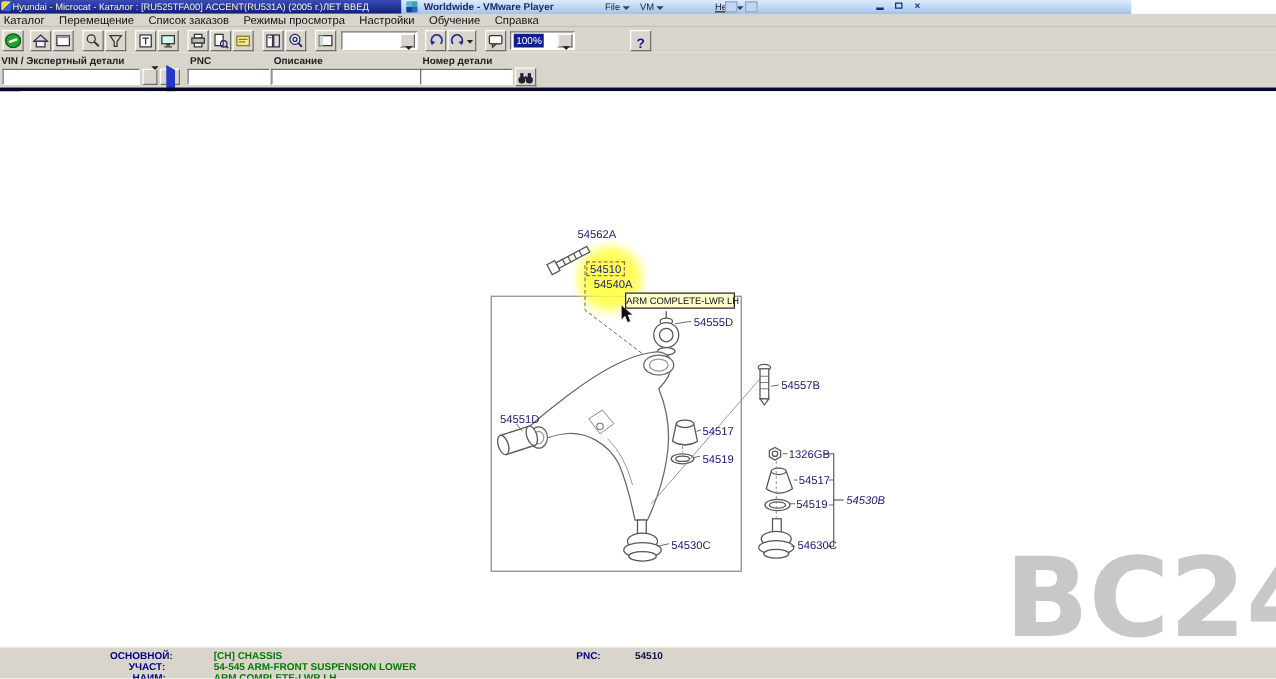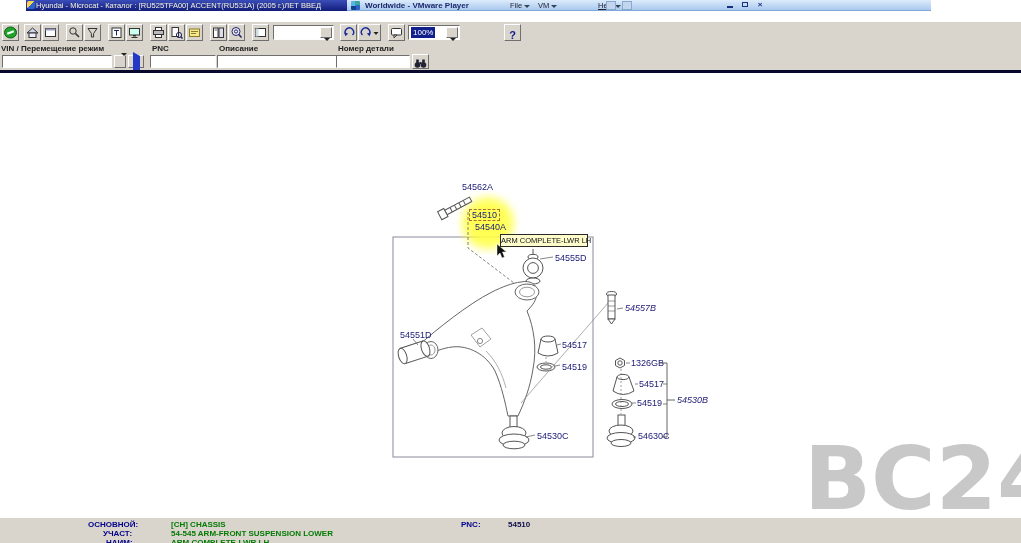--- a/index.html
+++ b/index.html
@@ -2,21 +2,21 @@
 <html><head>
 <meta charset="utf-8">
 <style>
   * { margin:0; padding:0; box-sizing:border-box; }
   body { font-family:"Liberation Sans", sans-serif; }
   #screen { position:relative; width:1021px; height:543px; background:#fff; overflow:hidden;
             font-family:"Liberation Sans", sans-serif; }
 
   
   .vmware-bar { position:absolute; left:0; top:0; width:905px; height:11px;
-                background:linear-gradient(#dcebfb,#a9c9ee); border-bottom:1px solid #7fa8d8;margin-left:26px; }
+                background:linear-gradient(#dcebfb,#a9c9ee); border-bottom:1px solid #7fa8d8; }
   .guest-title { position:absolute; left:0; top:0; width:321px; height:11px;
                  background:linear-gradient(#3a4db8,#121d7a); color:#f5f2d8;
                  font-size:7.5px; line-height:11px; white-space:nowrap; overflow:hidden; padding-left:10px; }
   .guest-app-icon { position:absolute; left:1px; top:1px; width:8px; height:8px;
                     background:linear-gradient(135deg,#ffd34d 50%,#2c64c8 50%); border-radius:2px; }
   .vm-logo { position:absolute; left:325px; top:1px; width:9px; height:9px;
              background:conic-gradient(#3aa6a0 0 25%, #2c64c8 0 50%, #14418f 0 75%, #56b5e2 0); border-radius:1px; }
   .vm-title { position:absolute; left:339px; top:0; height:11px; line-height:11px;
               font-size:8px; font-weight:bold; color:#1b2a6b; white-space:nowrap; }
   .vm-menu { position:absolute; top:0; height:11px; line-height:11px; font-size:7.5px; color:#223; }
@@ -102,20 +102,29 @@
     <span class="vm-menu" style="left:484px;"><span>File</span><span class="caret-down"></span></span>
     <span class="vm-menu" style="left:512px;"><span>VM</span><span class="caret-down"></span></span>
     <span class="vm-menu" style="left:572px;text-decoration:underline;"><span>Help</span><span class="caret-down"></span></span>
     <span class="vm-tool" style="left:580px;"></span>
     <span class="vm-tool" style="left:596px;"></span>
     <span class="win-btn" style="left:697px;"><span class="win-min-glyph"></span></span>
     <span class="win-btn" style="left:712px;"><span class="win-restore-glyph"></span></span>
     <span class="win-btn" style="left:727px;">×</span>
   </div>
 
+  <div class="menu-bar">
+    <span class="menu-item">Каталог</span>
+    <span class="menu-item">Перемещение</span>
+    <span class="menu-item">Список заказов</span>
+    <span class="menu-item">Режимы просмотра</span>
+    <span class="menu-item">Настройки</span>
+    <span class="menu-item">Обучение</span>
+    <span class="menu-item">Справка</span>
+  </div>
 
   <div class="toolbar">
     <span class="tbtn" style="left:2px;">
         <svg width="13" height="13">
           <ellipse cx="6.5" cy="6.5" rx="6" ry="5.5" fill="#1fa32a" stroke="#0a5c12"></ellipse>
           <rect x="3" y="5.5" width="7" height="2" fill="#fff" transform="rotate(-20 6.5 6.5)"></rect>
         </svg>
       </span>
     <span class="tbtn" style="left:24px;">
         <svg width="13" height="13">
@@ -218,21 +227,21 @@
         </svg>
       </span>
     <span class="combo" style="left:408px; width:52px;">
       <span class="zoom-val">100%</span>
       <span class="dd"><span class="caret-down"></span></span>
     </span>
     <span class="tbtn" style="left:504px;"><span class="help-glyph">?</span></span>
   </div>
 
   <div class="search-bar">
-    <span class="fld-label" style="left:1px; top:2px;">VIN / Перемещение режим</span>
+    <span class="fld-label" style="left:1px; top:2px;">VIN / Экспертный детали</span>
     <input class="fld" style="left: 2px; top: 13px; width: 110px;" value="">
     <span class="small-btn" style="left:114px; top:13px; width:12px; height:13px;"><span class="tri-up"></span><span class="tri-dn"></span></span>
     <span class="small-btn" style="left:128px; top:13px; width:16px; height:13px;"><span class="play-glyph"></span></span>
     <span class="fld-label" style="left:152px; top:2px;">PNC</span>
     <input class="fld" style="left: 150px; top: 13px; width: 66px;" value="">
     <span class="fld-label" style="left:219px; top:2px;">Описание</span>
     <input class="fld" style="left: 217px; top: 13px; width: 120px;" value="">
     <span class="fld-label" style="left:338px; top:2px;">Номер детали</span>
     <input class="fld" style="left: 336px; top: 13px; width: 74px;" value="">
     <span class="small-btn" style="left:412px; top:12px; width:17px; height:15px;"><svg width="13" height="11" style="margin-top:1px">
@@ -348,21 +357,21 @@
       <line x1="647" y1="331" x2="651" y2="331" stroke="#555" stroke-width="0.7"></line>
       <line x1="651" y1="327" x2="659" y2="327" stroke="#555" stroke-width="0.9"></line>
 
       <polygon points="481,171 481,183 484,180 486,185 488.5,184 486.5,179 490.5,179" fill="#111" stroke="#fff" stroke-width="0.5"></polygon>
     </svg>
 
     <span class="part-label" style="left:446px; top:109px;">54562A</span>
     <span class="part-label selected" style="left:453px; top:136px;">54510</span>
     <span class="part-label" style="left:459px; top:149px;">54540A</span>
     <span class="part-label" style="left:539px; top:180px;">54555D</span>
-    <span class="part-label" style="left:609px; top:230px;font-style:italic;">54557B</span>
+    <span class="part-label" style="left:609px; top:230px;">54557B</span>
     <span class="part-label" style="left:384px; top:257px;">54551D</span>
     <span class="part-label" style="left:546px; top:267px;">54517</span>
     <span class="part-label" style="left:546px; top:289px;">54519</span>
     <span class="part-label" style="left:521px; top:358px;">54530C</span>
     <span class="part-label" style="left:615px; top:285px;">1326GB</span>
     <span class="part-label" style="left:623px; top:306px;">54517</span>
     <span class="part-label" style="left:621px; top:325px;">54519</span>
     <span class="part-label" style="left:661px; top:322px;font-style:italic;">54530B</span>
     <span class="part-label" style="left:622px; top:358px;">54630C</span>
 

